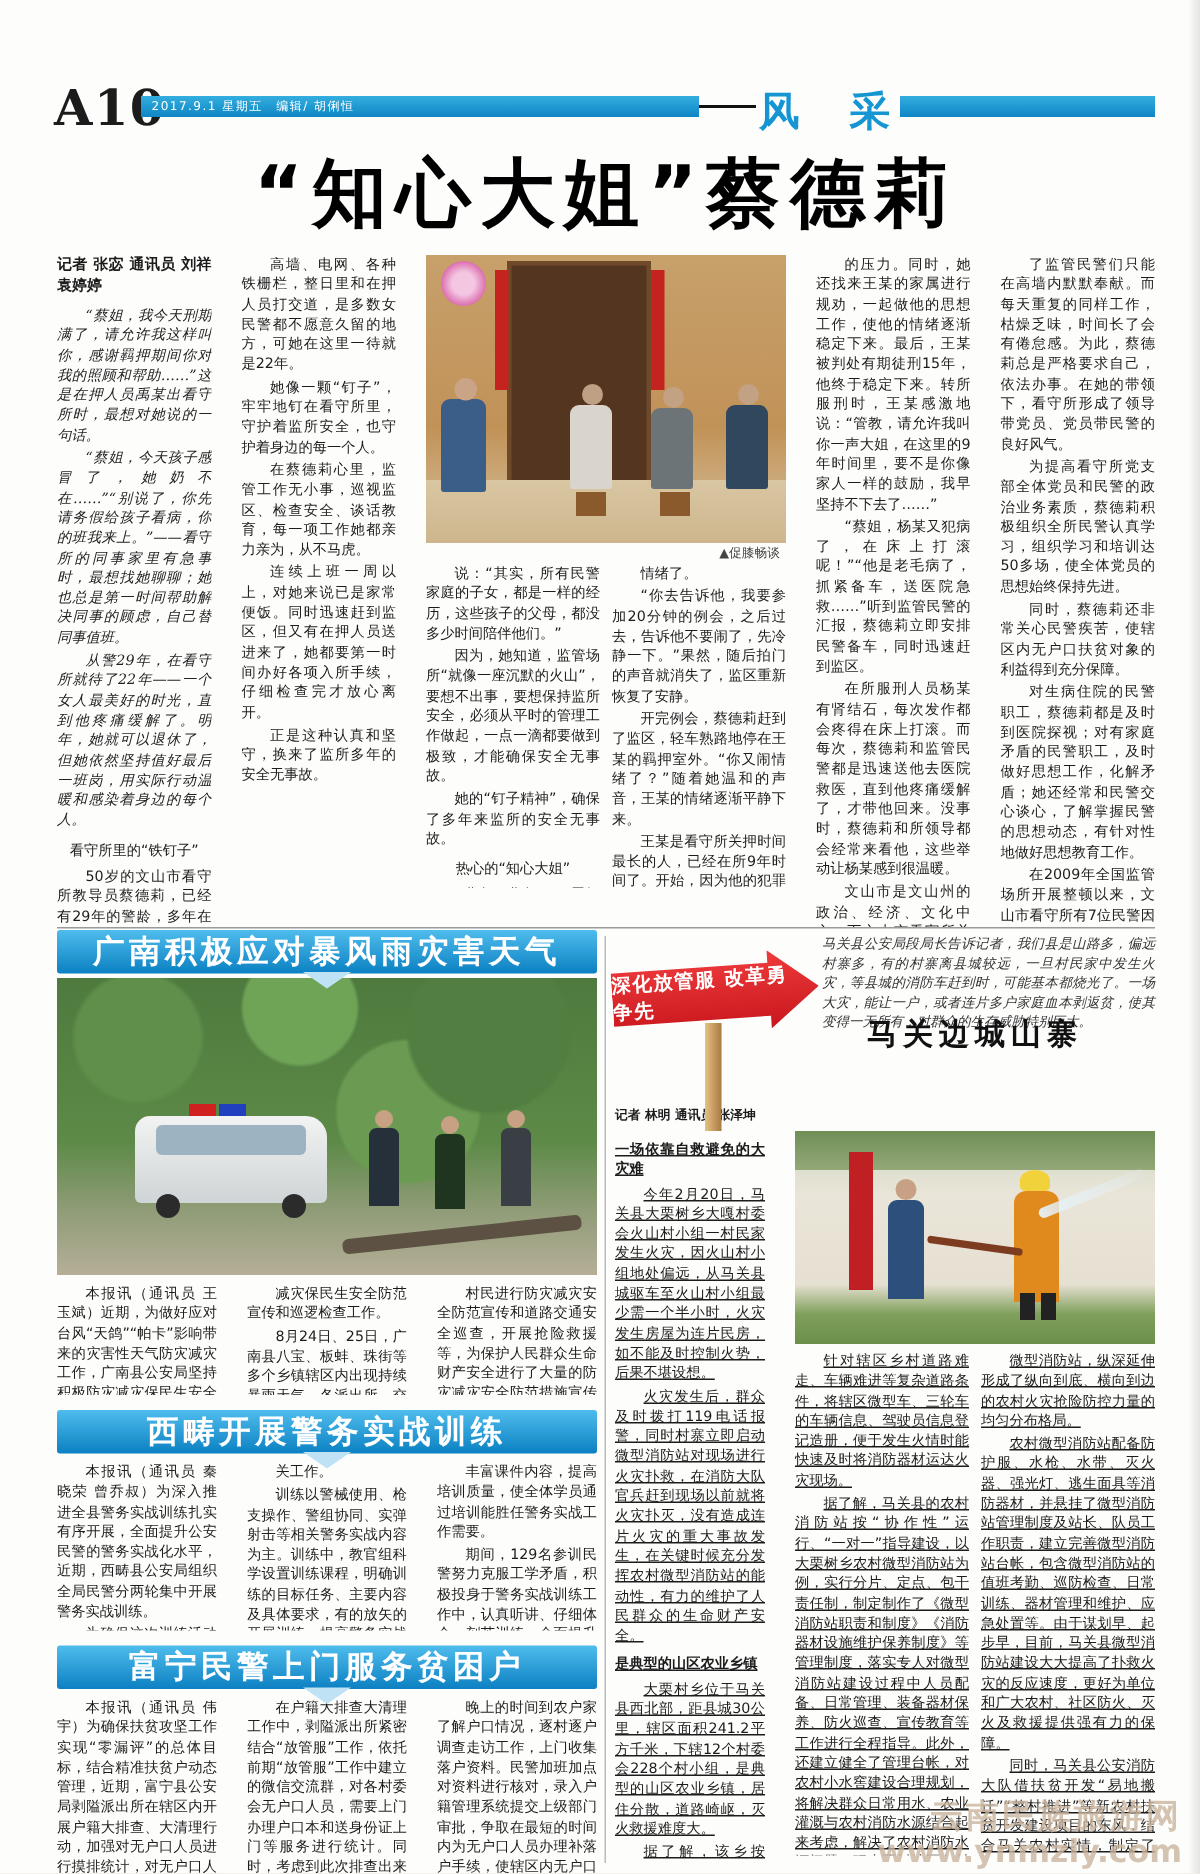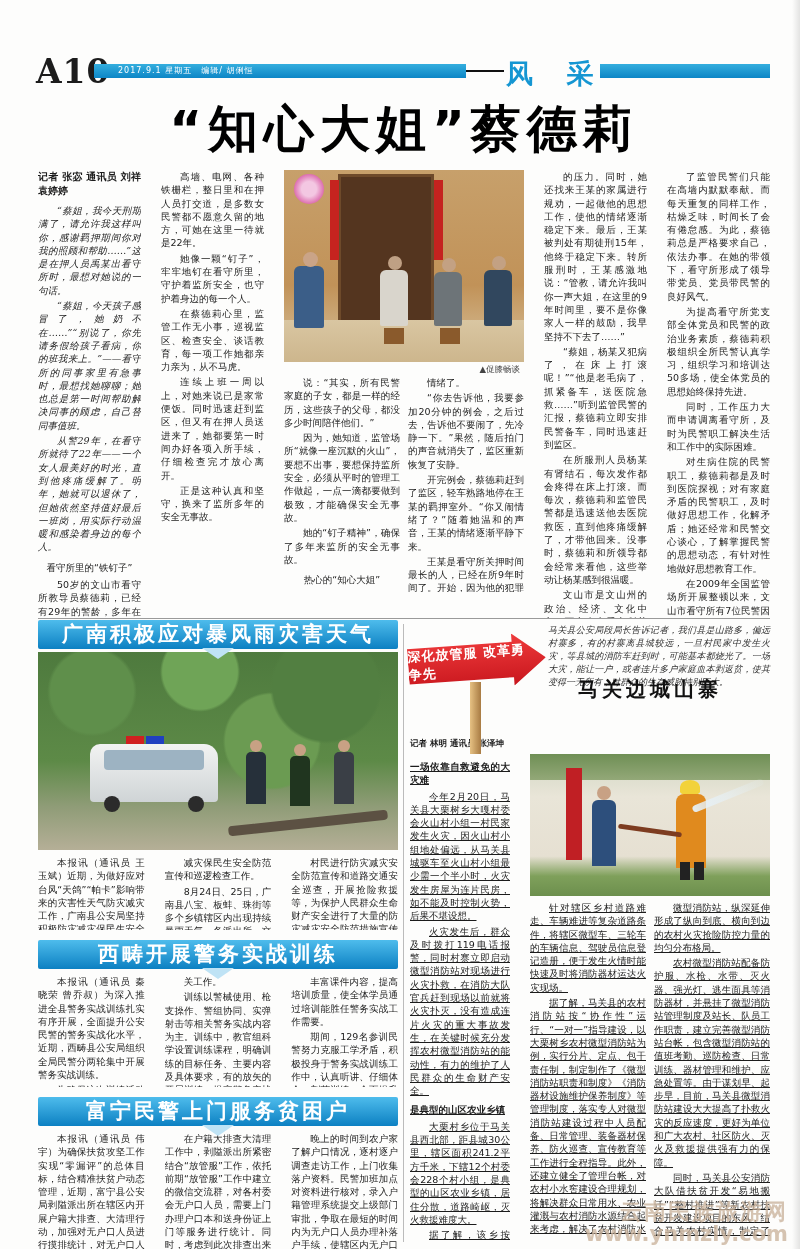--- a/index.html
+++ b/index.html
@@ -6,21 +6,21 @@
   #page{position:relative;width:800px;height:1249px;background:#fdfdfc;overflow:hidden;
         font-family:"DejaVu Sans","Liberation Sans",sans-serif;color:#1c1c1c;}
   #page::after{content:"";position:absolute;right:0;top:0;width:8px;height:100%;
         background:linear-gradient(90deg,rgba(0,0,0,0),rgba(0,0,0,.10));pointer-events:none;}
 
   
   #pagenum{position:absolute;left:36px;top:52px;font-family:"DejaVu Serif","Liberation Serif",serif;
         font-size:33px;font-weight:bold;letter-spacing:1px;}
   #datebar{position:absolute;left:94px;top:64px;width:372px;height:14px;
         background:linear-gradient(180deg,#34aede,#0d86c6);color:#fff;font-size:8px;
-        line-height:14px;padding-left:24px;box-sizing:border-box;letter-spacing:1px;}
+        line-height:14px;padding-left:7px;box-sizing:border-box;letter-spacing:1px;}
   #ruleL{position:absolute;left:466px;top:70px;width:38px;height:2px;background:#111;}
   #sectiontitle{position:absolute;left:506px;top:56px;font-size:27px;font-weight:900;
         color:#1596d2;letter-spacing:12px;white-space:nowrap;}
   #barR{position:absolute;left:600px;top:64px;width:170px;height:14px;
         background:linear-gradient(180deg,#34aede,#0d86c6);}
   #headline{position:absolute;left:38px;top:96px;width:732px;margin:0;text-align:center;
         font-size:50px;font-weight:900;letter-spacing:6px;color:#000;}
 
   
   .cols{display:flex;gap:20px;}
@@ -173,21 +173,21 @@
           <p>的压力。同时，她还找来王某的家属进行规劝，一起做他的思想工作，使他的情绪逐渐稳定下来。最后，王某被判处有期徒刑15年，他终于稳定下来。转所服刑时，王某感激地说：“管教，请允许我叫你一声大姐，在这里的9年时间里，要不是你像家人一样的鼓励，我早坚持不下去了……”</p>
           <p>“蔡姐，杨某又犯病了，在床上打滚呢！”“他是老毛病了，抓紧备车，送医院急救……”听到监管民警的汇报，蔡德莉立即安排民警备车，同时迅速赶到监区。</p>
           <p>在所服刑人员杨某有肾结石，每次发作都会疼得在床上打滚。而每次，蔡德莉和监管民警都是迅速送他去医院救医，直到他疼痛缓解了，才带他回来。没事时，蔡德莉和所领导都会经常来看他，这些举动让杨某感到很温暖。</p>
           <p>文山市是文山州的政治、经济、文化中心，而文山市看守所关押量大、重刑犯多，属于全州的中心看守所，各项工作任务繁重。为确保监所安全，在多年的监所管理中，蔡德莉带领全所民警严格执行监所管理制度，处处以身作则，起到了表率作用。</p>
         </div>
     </div>
     <div class="col w112">
       <div>
           <p>了监管民警们只能在高墙内默默奉献。而每天重复的同样工作，枯燥乏味，时间长了会有倦怠感。为此，蔡德莉总是严格要求自己，依法办事。在她的带领下，看守所形成了领导带党员、党员带民警的良好风气。</p>
           <p>为提高看守所党支部全体党员和民警的政治业务素质，蔡德莉积极组织全所民警认真学习，组织学习和培训达50多场，使全体党员的思想始终保持先进。</p>
-          <p>同时，工作压力大而申请调离看守所，及时为民警职工解决生活和工作中的实际困难。</p>
+          <p>同时，蔡德莉还非常关心民警疾苦，使辖区内无户口扶贫对象的利益得到充分保障。</p>
           <p>对生病住院的民警职工，蔡德莉都是及时到医院探视；对有家庭矛盾的民警职工，及时做好思想工作，化解矛盾；她还经常和民警交心谈心，了解掌握民警的思想动态，有针对性地做好思想教育工作。</p>
           <p>在2009年全国监管场所开展整顿以来，文山市看守所有7位民警因在看守所工作时间长、工作压力大而申请调离看守所。</p>
         </div>
     </div>
   </div>
 
   <div id="hline"></div>
   <div id="vline"></div>
 
   <div id="bleft">

